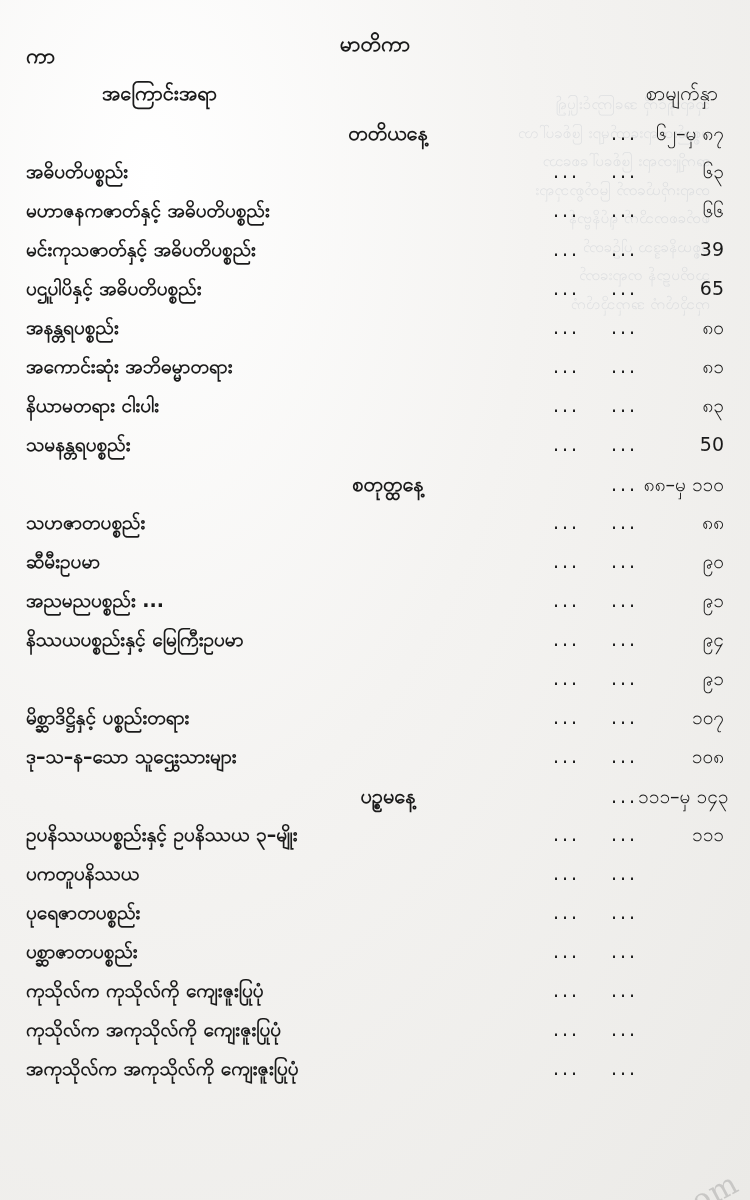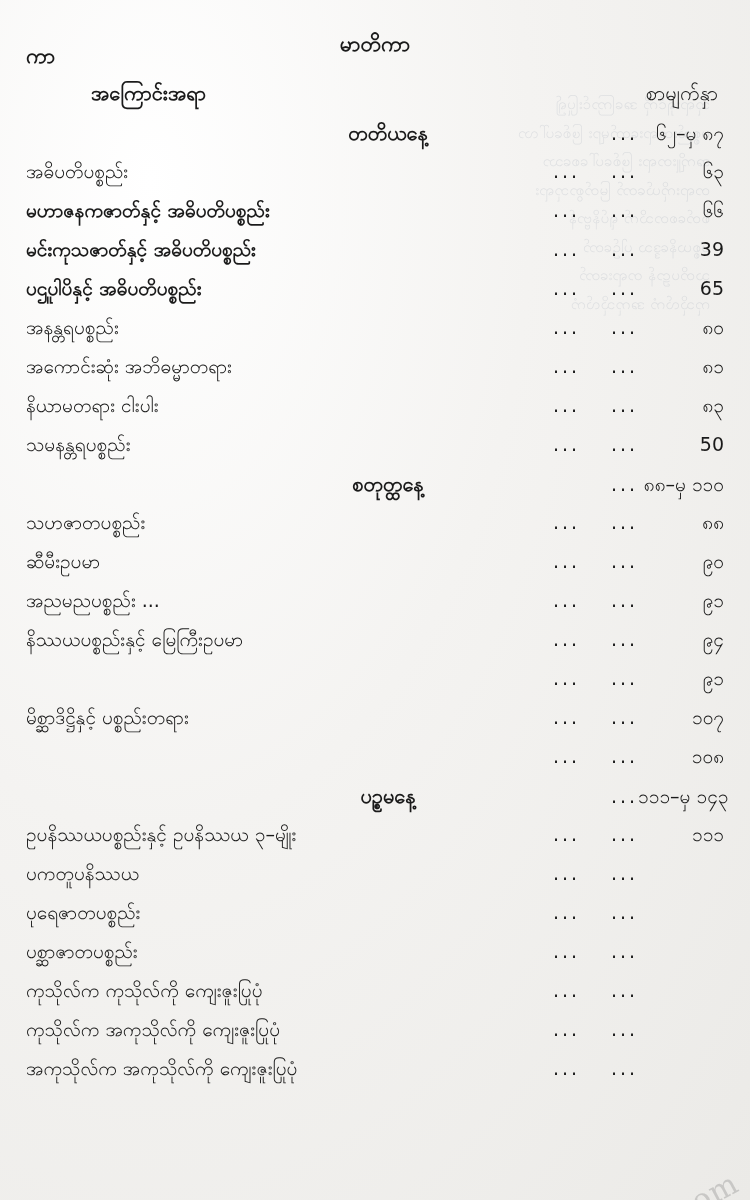--- a/index.html
+++ b/index.html
@@ -64,42 +64,42 @@
     padding-top: 8px;
   }
 
   .colhead {
     position: relative;
     height: 40px;
     margin-top: 10px;
   }
   .colhead .left {
     position: absolute;
-    left: 65px;
+    left: 76px;
     top: 0;
     font-size: 20px;
     font-weight: 700;
   }
   .colhead .right {
     position: absolute;
     right: 6px;
     top: 0;
     font-size: 20px;
     font-weight: 400;
   }
 
   .row {
     display: flex;
     align-items: baseline;
     margin: 0;
     height: 39px;
   }
   .row .label {
     font-size: 19px;
-    font-weight: 400;
+    font-weight: 700;
     white-space: nowrap;
     flex: 0 0 auto;
   }
   .row .label.bold { font-weight: 700; }
 
   .row.section {
     justify-content: flex-start;
   }
   .row .spacer { flex: 1 1 auto; }
 
@@ -278,20 +278,21 @@
     <div class="page-no">၉၁</div>
   </div>
   <div class="row">
     <div class="label">မိစ္ဆာဒိဋ္ဌိနှင့် ပစ္စည်းတရား</div>
     <div class="spacer"></div>
     <div class="dots">...</div>
     <div class="dots one">...</div>
     <div class="page-no">၁၀၇</div>
   </div>
   <div class="row">
+    <div class="label">ဒု–သ–န–သော သူဌွေးသားများ</div>
     <div class="spacer"></div>
     <div class="dots">...</div>
     <div class="dots one">...</div>
     <div class="page-no">၁၀၈</div>
   </div>
 
   <div class="row section">
     <div class="section-center"><span class="sectionlabel">ပဉ္စမနေ့</span></div>
     <div class="dots one">...</div>
     <div class="page-no">၁၁၁–မှ ၁၄၃</div>

